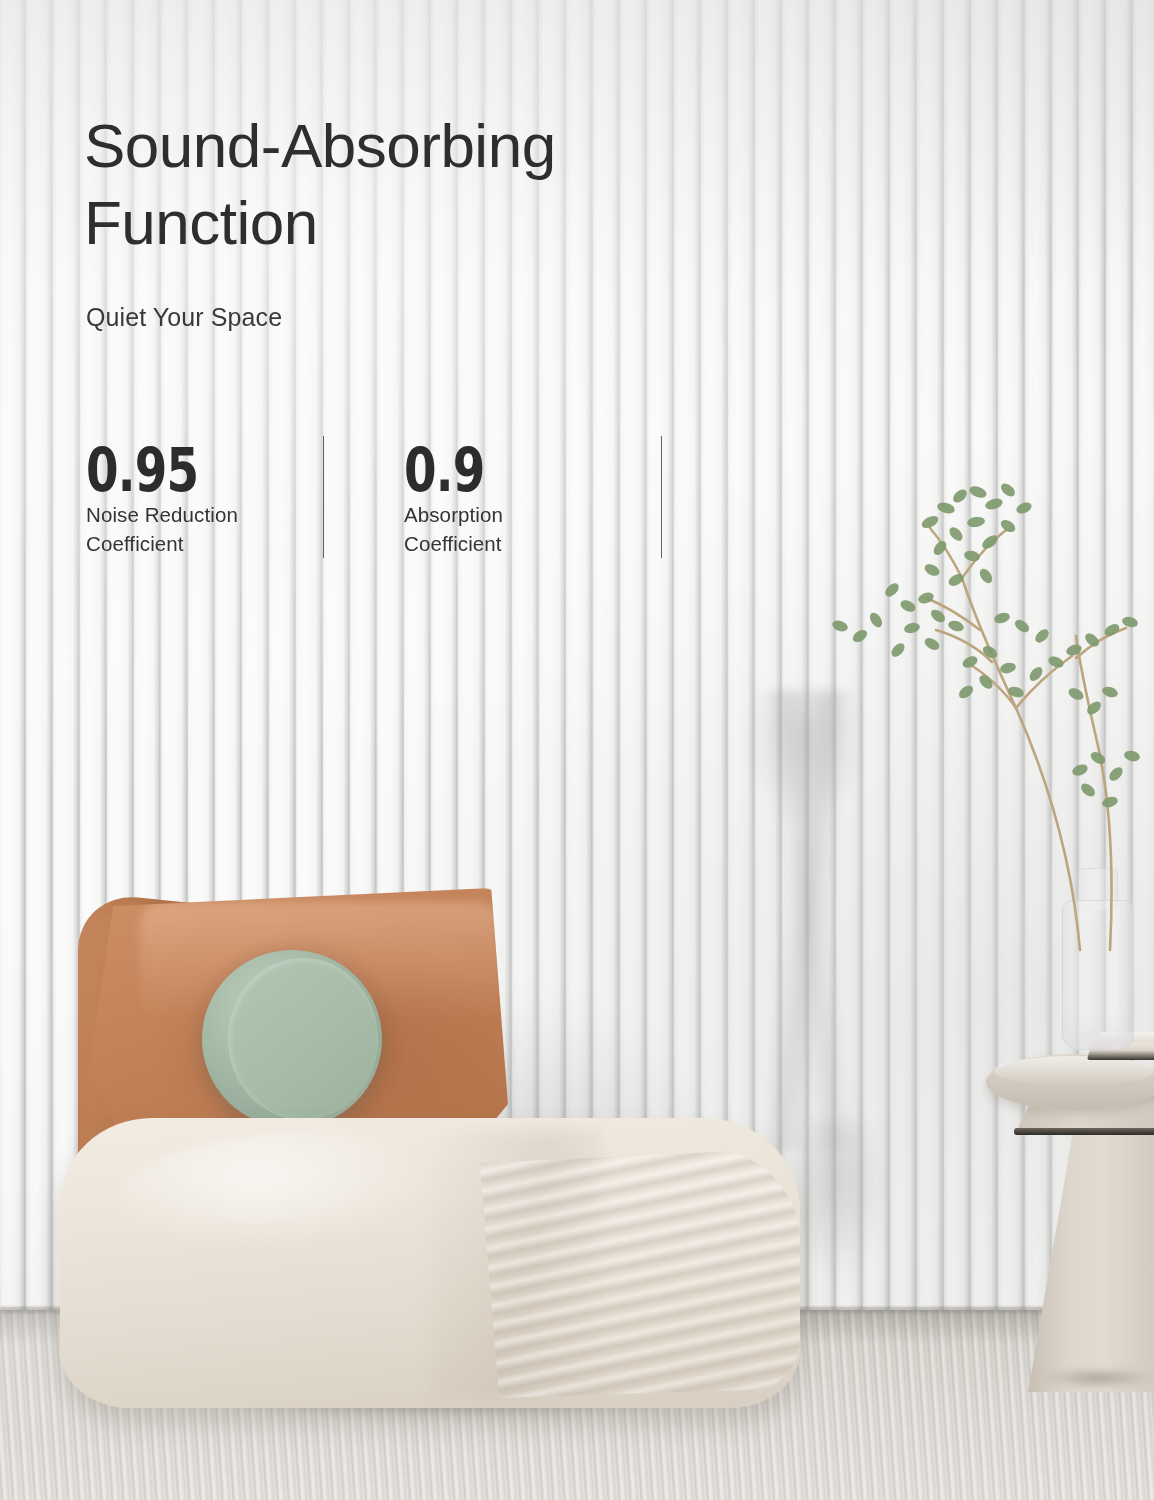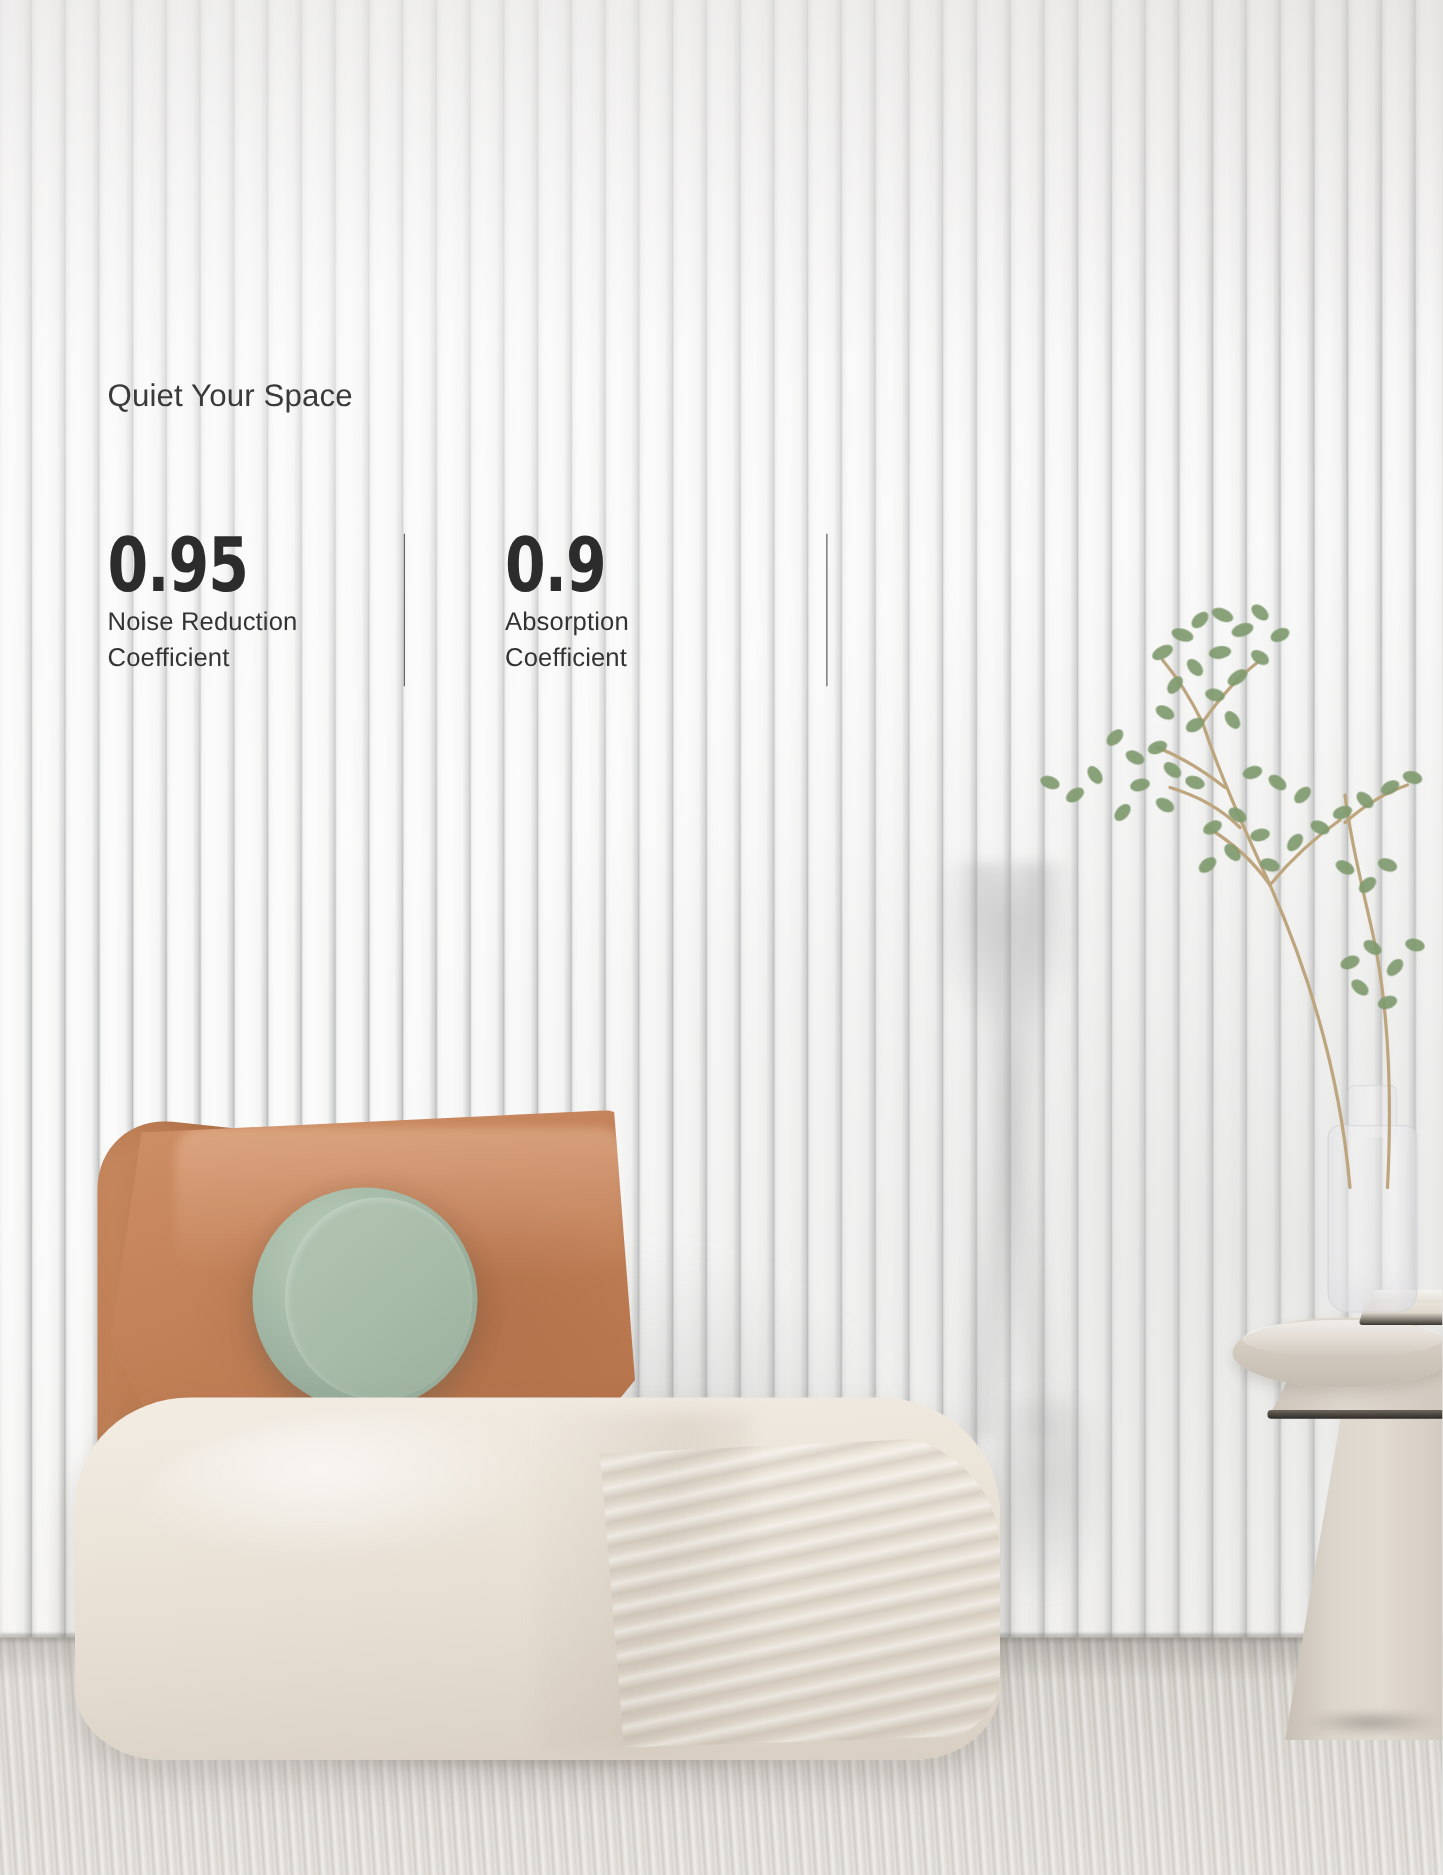--- a/index.html
+++ b/index.html
@@ -280,21 +280,21 @@
     font-size:25px;
     color:#3a3a3a;
     letter-spacing:0.1px;
     text-align:center;
   }
 
   .stats {
     position:absolute; left:86px; top:408px;
     width:780px; height:150px;
     display:flex;
-    align-items:center;
+    align-items:flex-end;
     gap:32px;
   }
   .stat { position:relative; }
   .stat-1 { width:205px; }
   .stat-2 { width:225px; }
   .stat-3 { width:300px; }
 
   .stat-value {
     font-family:"DejaVu Sans", sans-serif;
     font-weight:700;
@@ -444,20 +444,21 @@
       <div class="seat-base-shadow"></div>
       <div class="seat"></div>
       <div class="seat-hi"></div>
       <div class="seat-corner-shade"></div>
       <div class="seat-ribs"></div>
     </div>
   </div>
 
   <div class="content">
 
+    <h1 class="headline">Sound-Absorbing Function</h1>
 
     <div class="subhead">Quiet Your Space</div>
 
     <div class="stats">
 
       <div class="stat stat-1">
         <div class="stat-value">0.95</div>
         <div class="stat-label">Noise Reduction
 Coefficient</div>
       </div>

